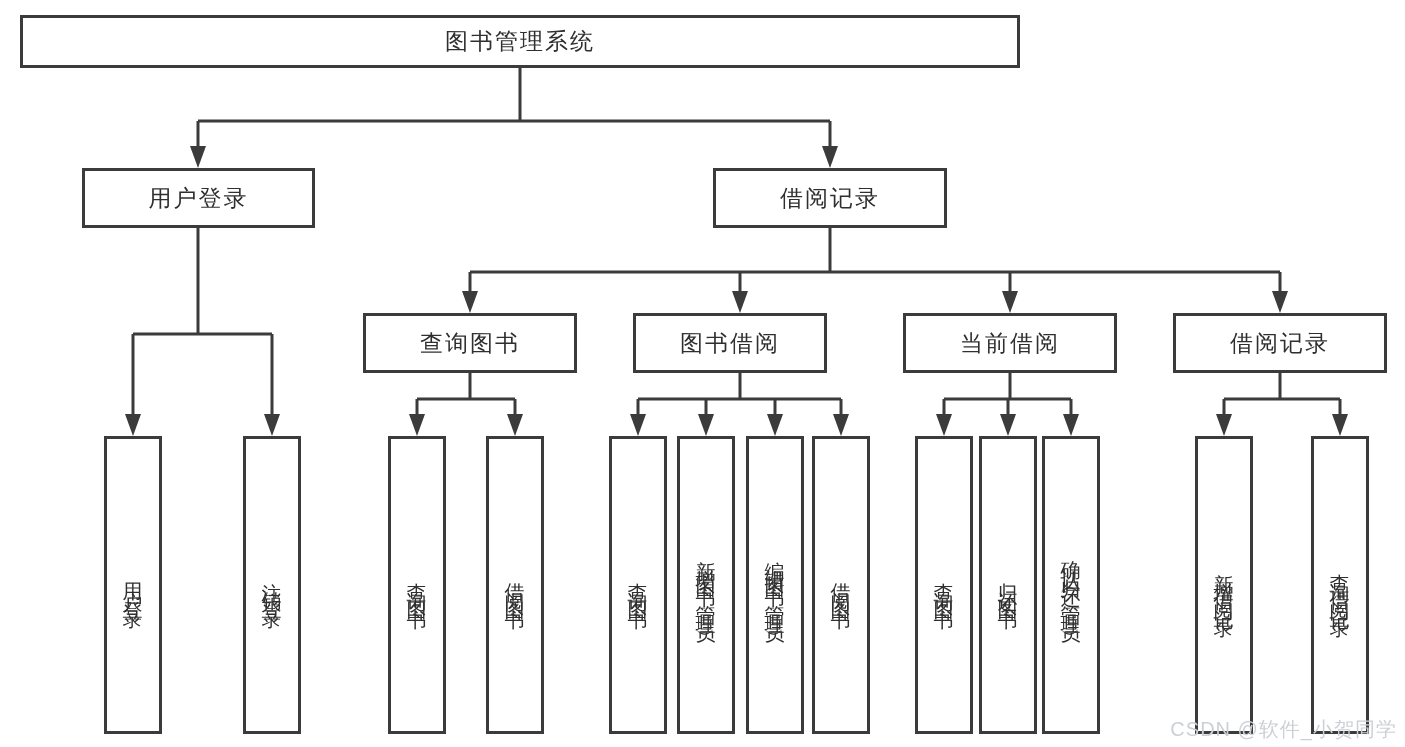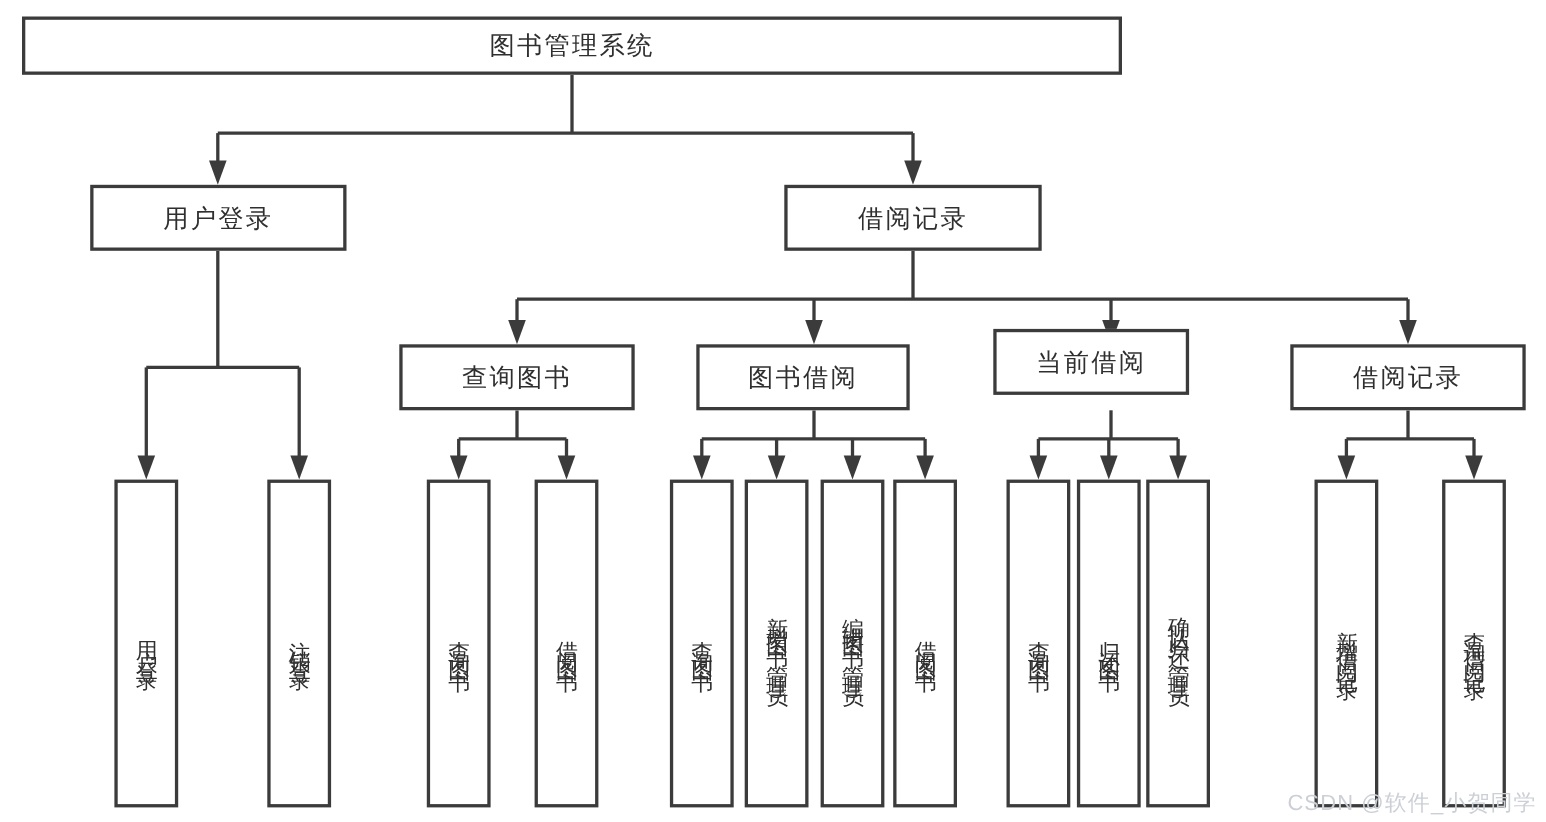--- a/index.html
+++ b/index.html
@@ -105,21 +105,21 @@
   <div class="box h" style="left:713px;top:168px;width:234px;height:60px">
     <span>借阅记录</span>
   </div>
 
   <div class="box h" style="left:363px;top:313px;width:214px;height:60px">
     <span>查询图书</span>
   </div>
   <div class="box h" style="left:633px;top:313px;width:194px;height:60px">
     <span>图书借阅</span>
   </div>
-  <div class="box h" style="left:903px;top:299px;width:178px;height:60px">
+  <div class="box h" style="left:903px;top:313px;width:214px;height:60px">
     <span>当前借阅</span>
   </div>
   <div class="box h" style="left:1173px;top:313px;width:214px;height:60px">
     <span>借阅记录</span>
   </div>
 
   <div class="box v" style="left:104px;top:436px">
     <span class="v-text">用户登录</span>
   </div>
   <div class="box v" style="left:243px;top:436px">

